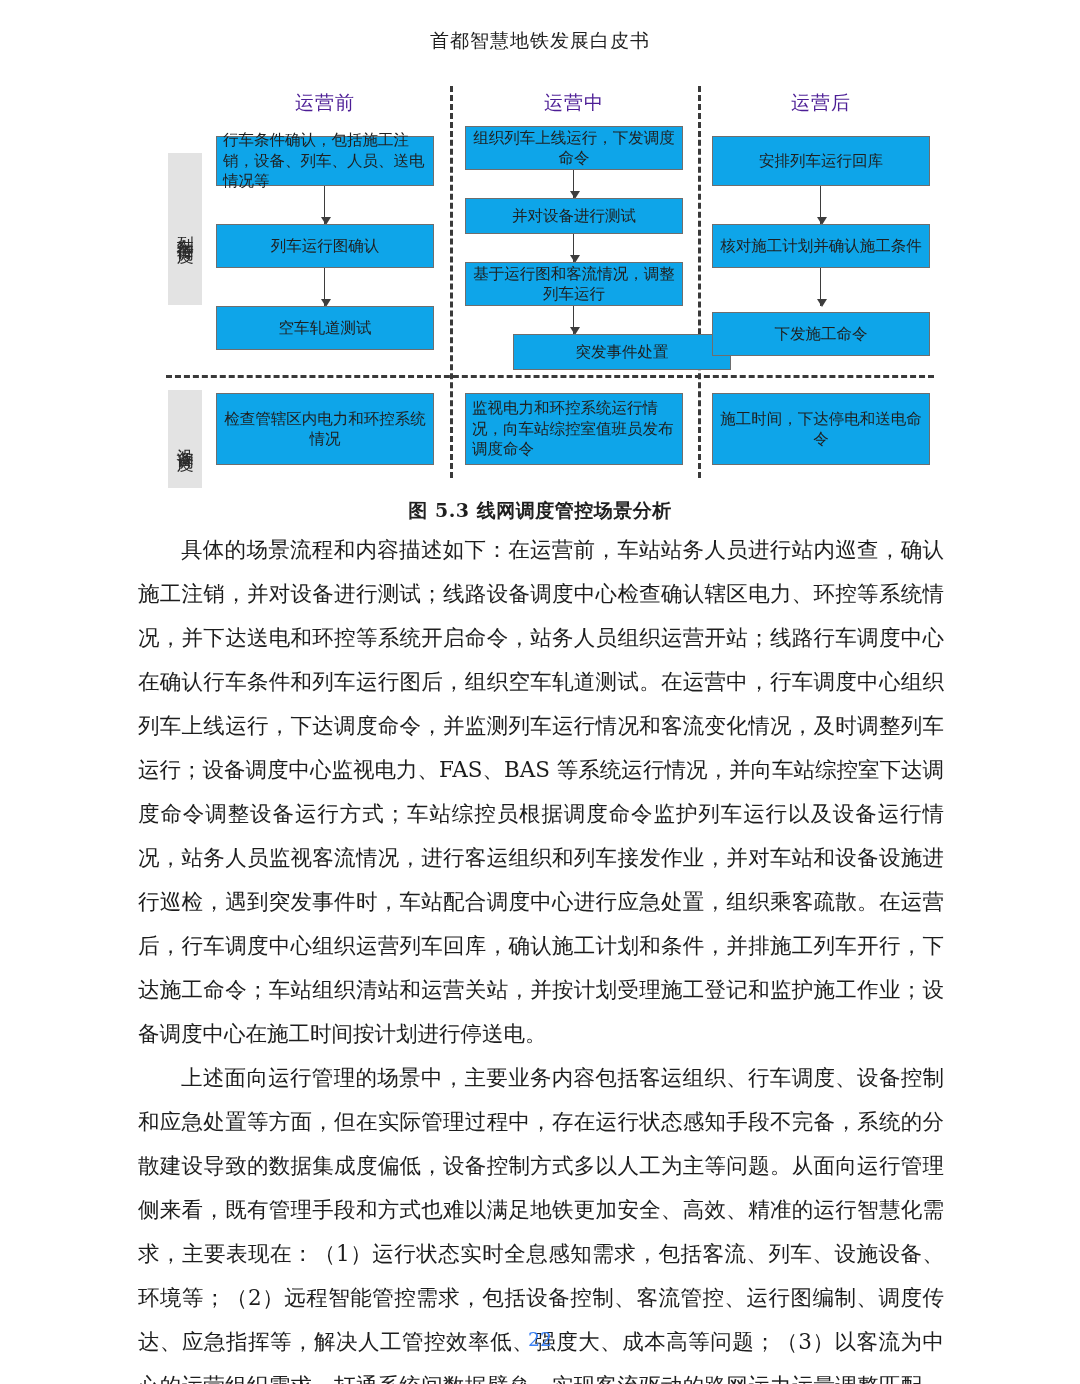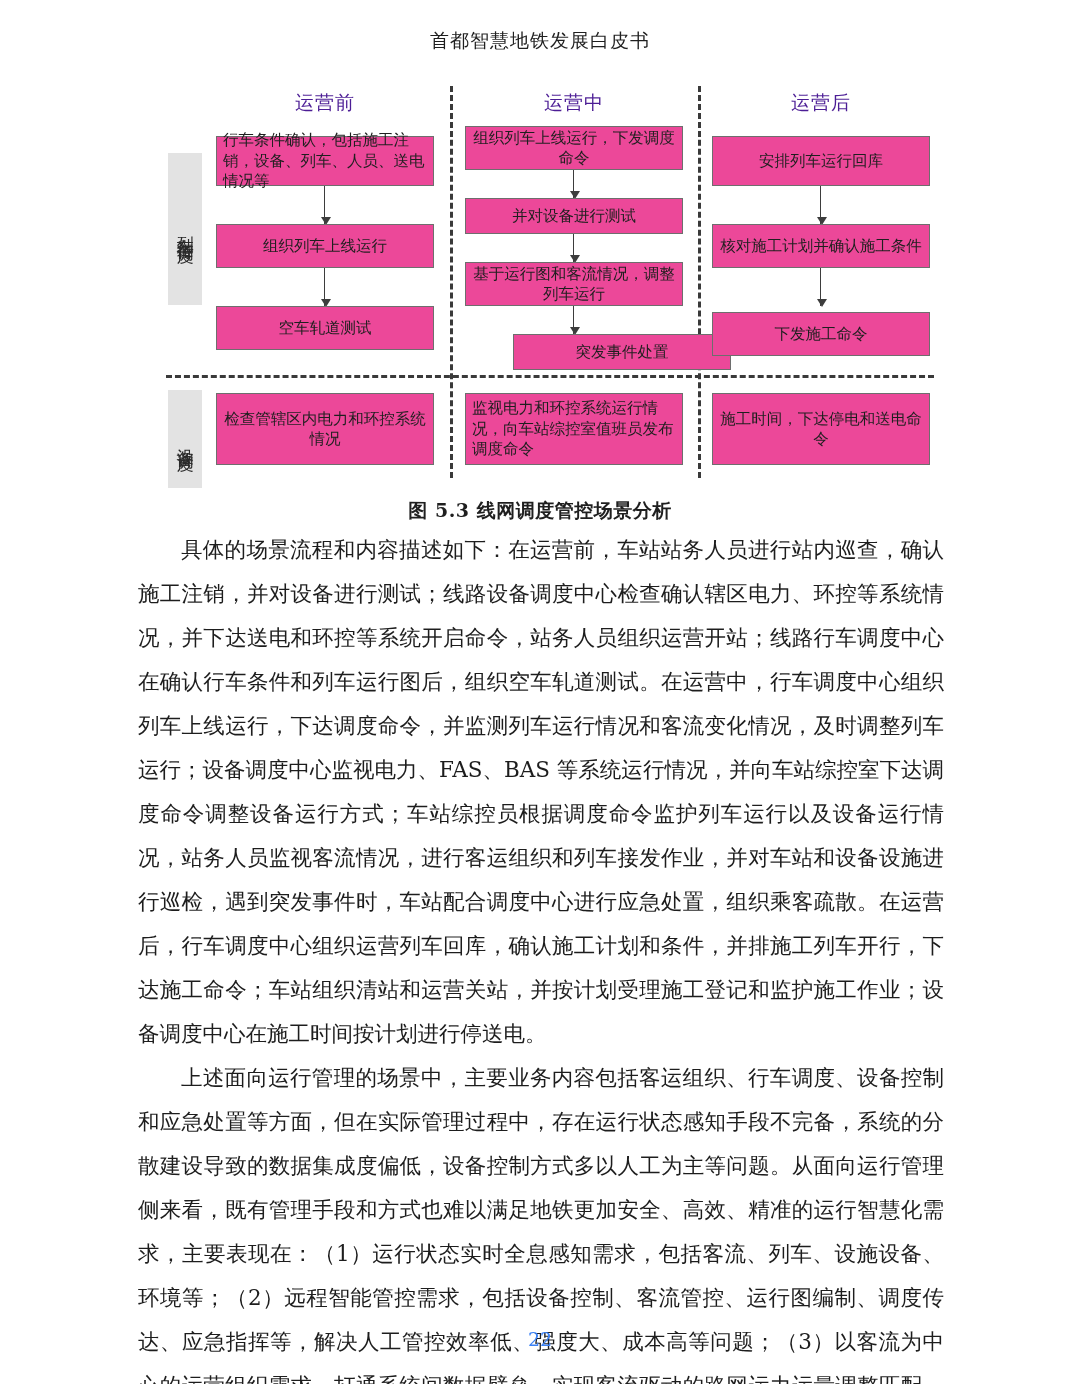--- a/index.html
+++ b/index.html
@@ -92,21 +92,21 @@
     padding: 4px 0;
   }
   .lane-label.train { top: 75px;  height: 152px; }
   .lane-label.equip { top: 312px; height: 98px; }
 
   
   .node {
     position: absolute;
     box-sizing: border-box;
     border: 1.5px solid #6e6e6e;
-    background: #ec4899;
+    background: #0ea5e9;
     color: #1f1f1f;
     font-size: 15.5px;
     line-height: 1.32;
     display: flex;
     align-items: center;
     justify-content: center;
     text-align: center;
     padding: 3px 6px;
   }
   .node.wide-text { text-align: left; }
@@ -182,21 +182,21 @@
   <div class="vdash v1"></div>
   <div class="vdash v2"></div>
   <div class="hdash"></div>
 
   <div class="lane-label train">列车运行调度</div>
   <div class="lane-label equip">设备调度</div>
 
   <div class="node wide-text" style="left:216px; top:58px; width:218px; height:50px;">行车条件确认，包括施工注销，设备、列车、人员、送电情况等</div>
   <div class="arrow" style="left:324px; top:108px; height:38px;"></div>
 
-  <div class="node" style="left:216px; top:146px; width:218px; height:44px;">组织列车上线运行</div>
+  <div class="node" style="left:216px; top:146px; width:218px; height:44px;">列车运行图确认</div>
   <div class="arrow" style="left:324px; top:190px; height:38px;"></div>
 
   <div class="node" style="left:216px; top:228px; width:218px; height:44px;">空车轧道测试</div>
 
   <div class="node" style="left:465px; top:48px; width:218px; height:44px;">组织列车上线运行，下发调度命令</div>
   <div class="arrow" style="left:573px; top:92px; height:28px;"></div>
 
   <div class="node" style="left:465px; top:120px; width:218px; height:36px;">并对设备进行测试</div>
   <div class="arrow" style="left:573px; top:156px; height:28px;"></div>
 

